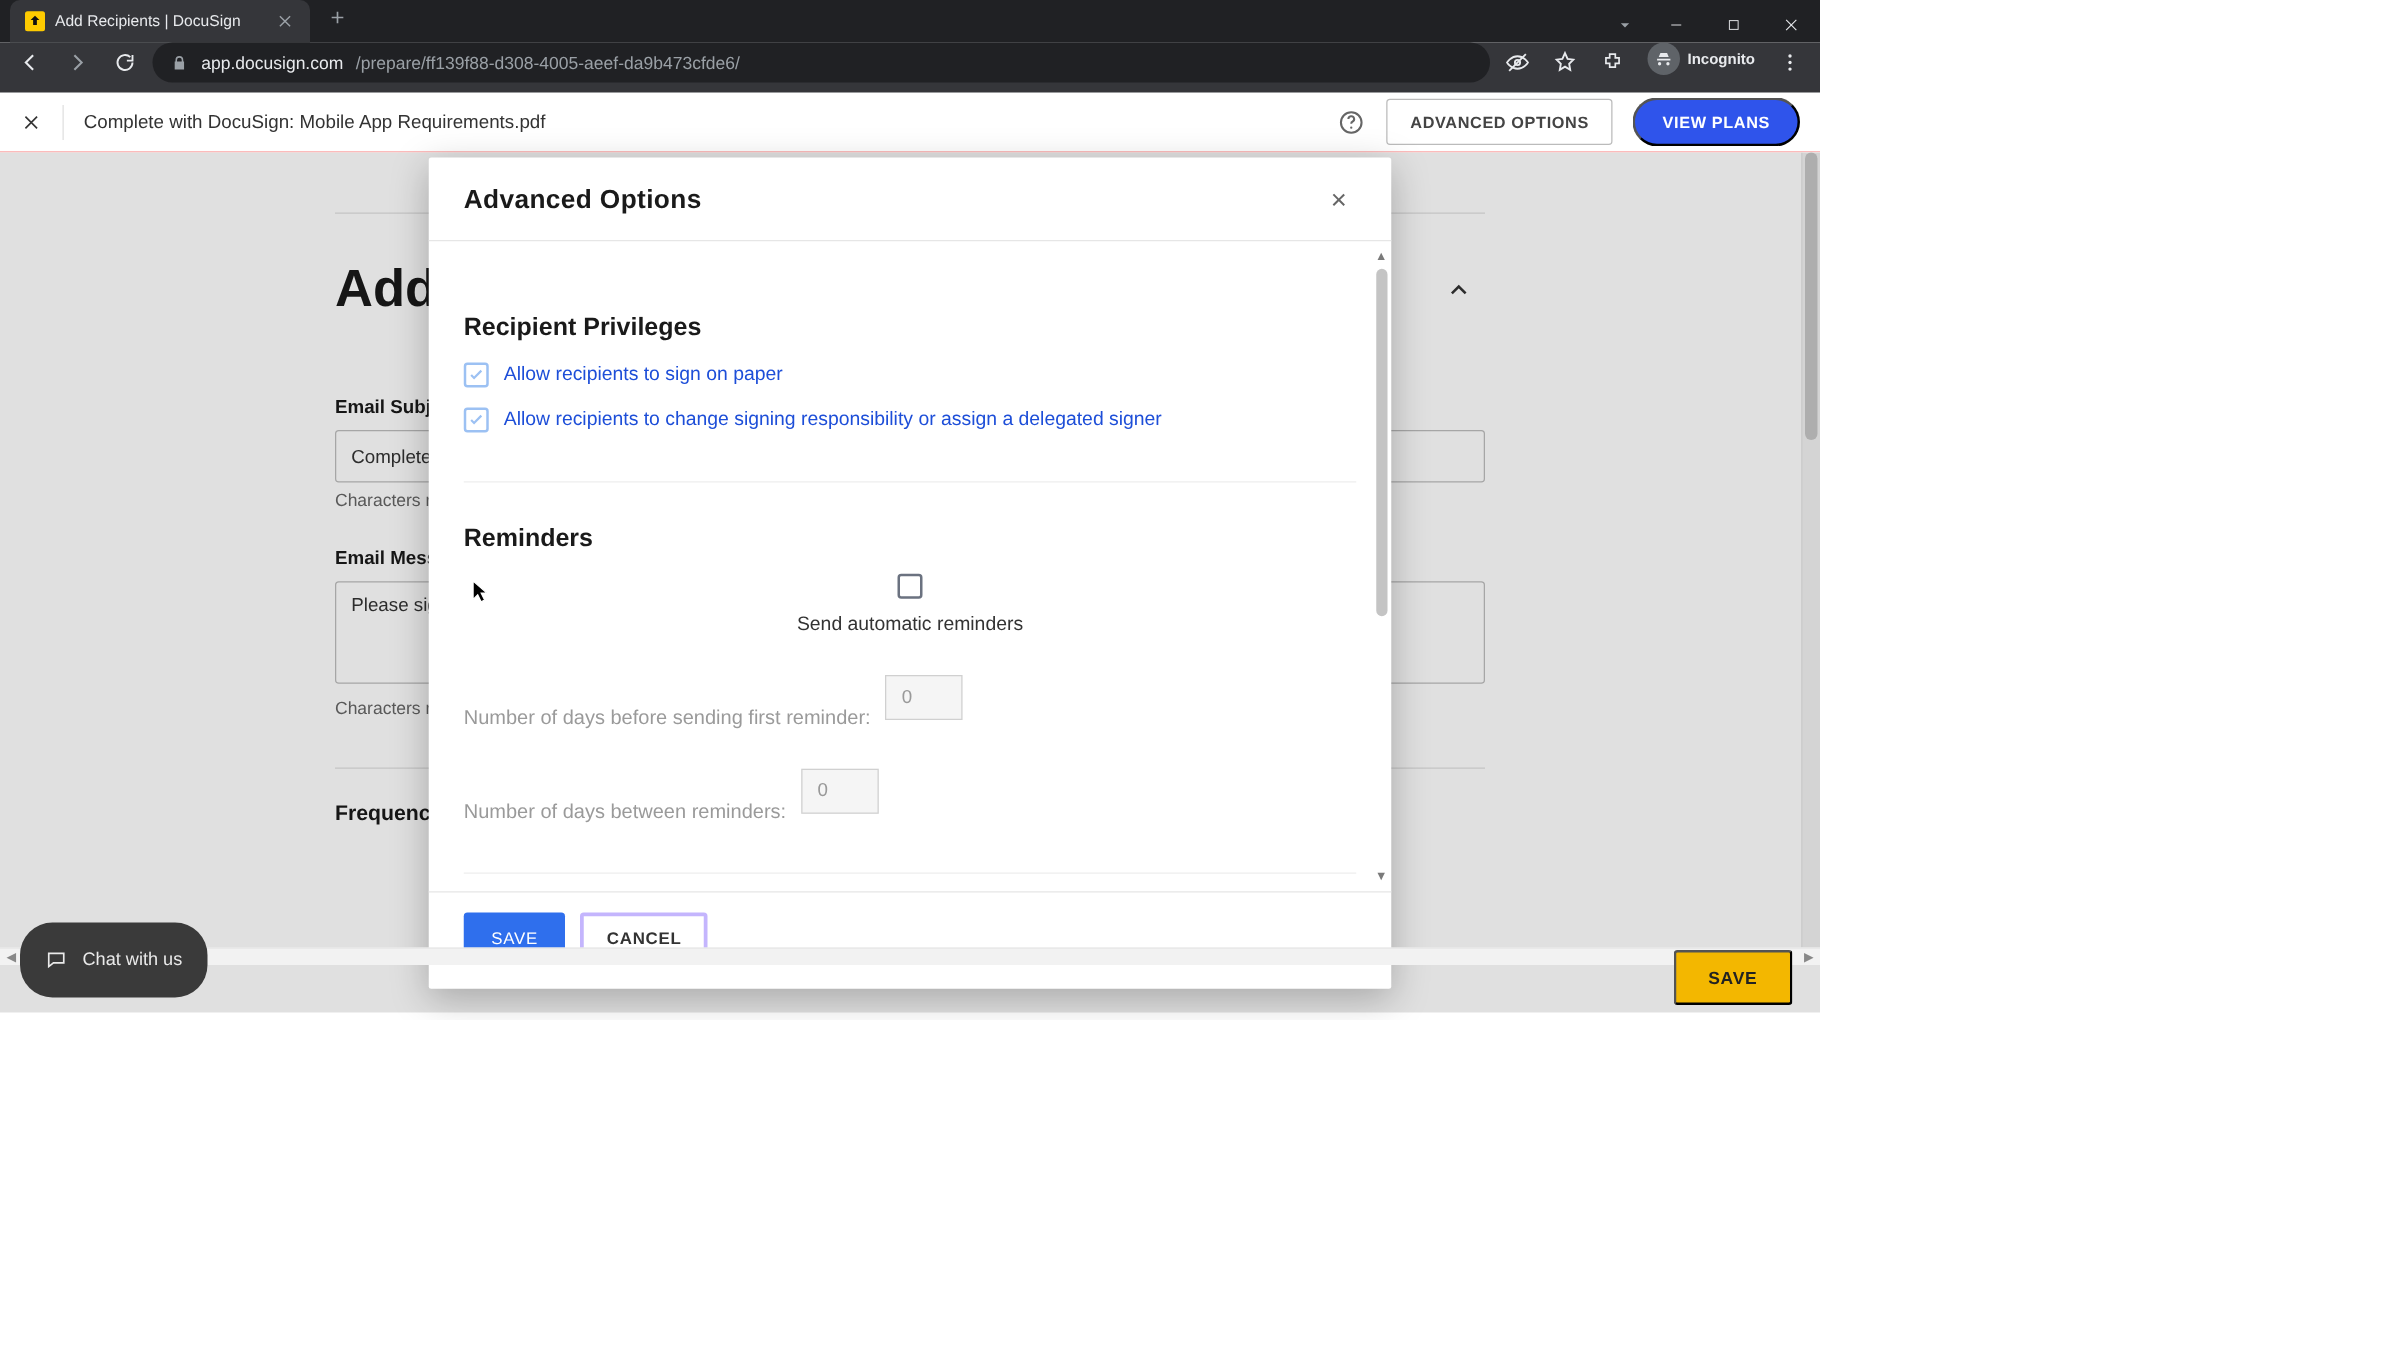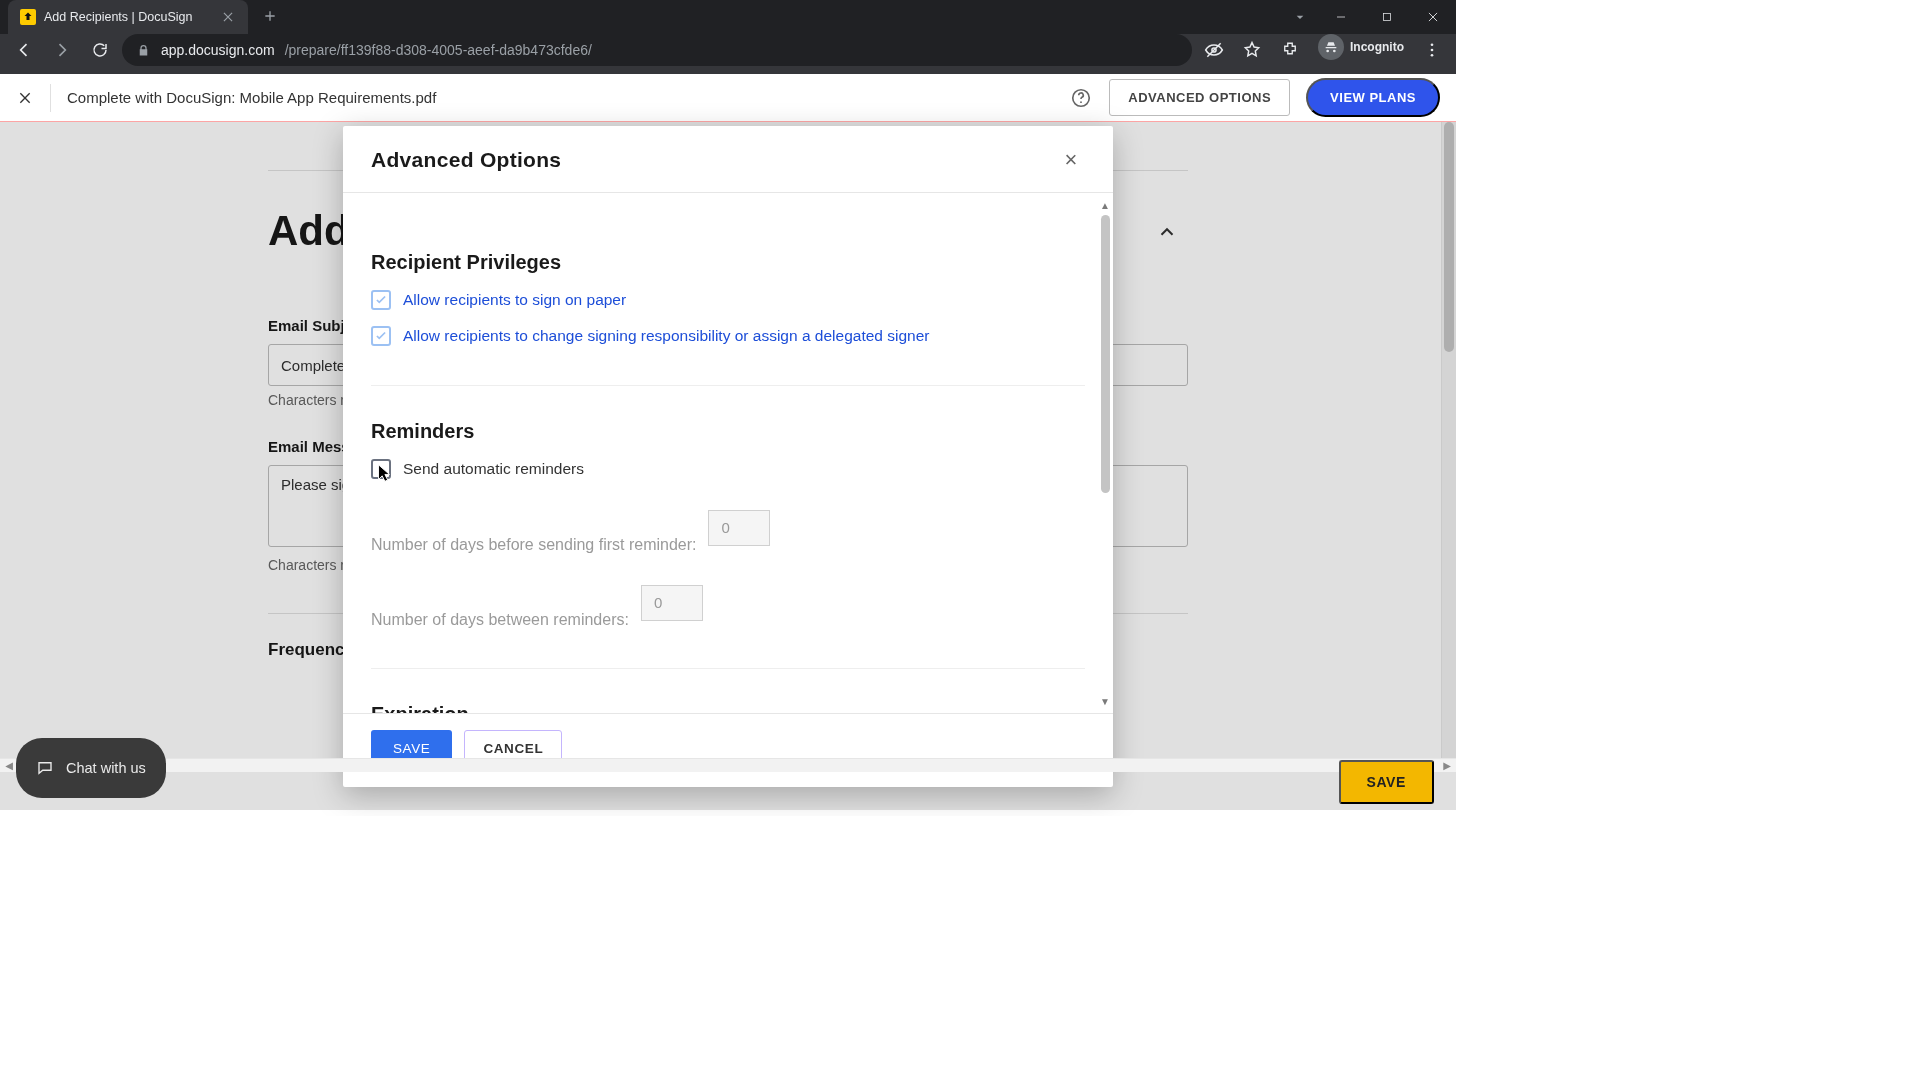--- a/index.html
+++ b/index.html
@@ -1,19 +1,19 @@
 <!DOCTYPE html>
 <html><head>
 <meta charset="utf-8">
 <style>
 * { margin: 0; padding: 0; box-sizing: border-box; font-family: -apple-system, BlinkMacSystemFont, "Segoe UI", Helvetica, Arial, sans-serif; }
 body { width: 1456px; height: 816px; overflow: hidden; background: #fff; position: relative; }
 
 
-.tab-strip { background: #202124; height: 34px; display: flex; align-items: center; padding-left: 8px; }
+.tab-strip { background: #202124; height: 34px; display: flex; align-items: flex-start; padding-left: 8px; }
 .tab { background: #35363a; color: #e8eaed; height: 34px; display: flex; align-items: center; padding: 0 12px; border-radius: 8px 8px 0 0; font-size: 12.5px; min-width: 240px; gap: 8px; }
 .tab .favicon { width: 16px; height: 16px; background: #fecb00; border-radius: 2px; display:flex; align-items:center; justify-content:center;}
 .tab .favicon svg { width:12px; height:12px; }
 .tab .title { flex: 1; white-space: nowrap; overflow: hidden; }
 .tab .close { width:16px; height:16px; color:#9aa0a6; display:flex;align-items:center;justify-content:center; }
 .new-tab { width: 28px; height: 28px; color: #9aa0a6; display:flex; align-items:center; justify-content:center; margin-left:8px; margin-bottom:3px; border-radius:50%; }
 .win-controls { margin-left:auto; display:flex; align-items:center; height:40px;}
 .win-controls .wc { width:46px; height:32px; display:flex; align-items:center; justify-content:center; color:#e8eaed;}
 .tabs-dropdown { width:36px; display:flex;align-items:center;justify-content:center;color:#9aa0a6;height:32px;}
 
@@ -73,21 +73,21 @@
 .chk-row.disabled { color:#9a9a9a; }
 .chk-row .txt { font-size:15.5px; color:#333; }
 .chk-row.disabled .txt { color:#1d4ed8; }
 .sec-gap { height:40px; border-bottom:1px solid #eee; margin-bottom:34px; }
 .num-row { display:flex; align-items:center; gap:12px; margin-top:22px; }
 .num-row .lab { font-size:16px; color:#333;margin-top:35px;}
 .num-row.dim .lab { color:#9a9a9a; }
 .num-input { width:62px; height:36px; border:1px solid #d0d0d0; background:#f5f5f5; text-align:left; padding:0 12px; font-size:15px; color:#999;}
 .modal-foot { padding: 16px 28px 20px; display:flex; gap:12px; }
 .btn-save { background:#2f6fed; color:#fff; border:none; font-weight:400; font-size:13.5px; letter-spacing:.6px; padding:10px 22px; border-radius:3px;}
-.btn-cancel { background:#fff; border:1px solid #c4b5fd; color:#333; font-weight:600; font-size:13.5px; letter-spacing:.6px; padding:10px 18px; border-radius:3px;}
+.btn-cancel { background:#fff; border:3px solid #c4b5fd; color:#333; font-weight:600; font-size:13.5px; letter-spacing:.6px; padding:10px 18px; border-radius:3px;}
 
 
 .cursor { position:absolute; width:22px; height:22px; pointer-events:none; }
 
 
 .h-scroll { position:absolute; left:0; right:0; bottom:38px; height:14px; background:#f2f2f2; border-top:1px solid #e6e6e6; display:flex; align-items:center; justify-content:space-between; padding:0 2px;}
 .h-scroll .arr { width:14px; height:14px; color:#888; display:flex;align-items:center;justify-content:center;font-size:10px;}
 
 
 .next-btn { position:absolute; right:22px; bottom:6px; background:#f3b700; color:#222; font-weight:700; letter-spacing:.6px; font-size:14px; padding:12px 26px; border-radius:3px;}
@@ -289,21 +289,21 @@
             <svg class="mark" viewBox="0 0 24 24" width="14" height="14">
                 <path fill="none" stroke="currentColor" stroke-width="3" d="M5 12l4 4 10-10"></path>
               </svg>
           </span>
           <span class="txt">Allow recipients to change signing responsibility or assign a delegated signer</span>
         </div>
 
         <div class="sec-gap"></div>
 
         <div class="sec-title">Reminders</div>
-        <div class="chk-row" style="position:relative;">
+        <div class="chk-row" style="position:relative;flex-direction:column;">
           <span class="chk" style="border-color:#6b7280"></span>
           <span class="txt">Send automatic reminders</span>
           <svg class="cursor" style="left:2px;top:4px;" viewBox="0 0 24 24">
             <path fill="#000" stroke="#fff" stroke-width="1" d="M6 2l0 16 4-4 3 6 3-1.5-3-6 5 0z"></path>
           </svg>
         </div>
         <div class="num-row dim">
           <span class="lab">Number of days before sending first reminder:</span>
           <input class="num-input" disabled="" value="0" style="">
         </div>

